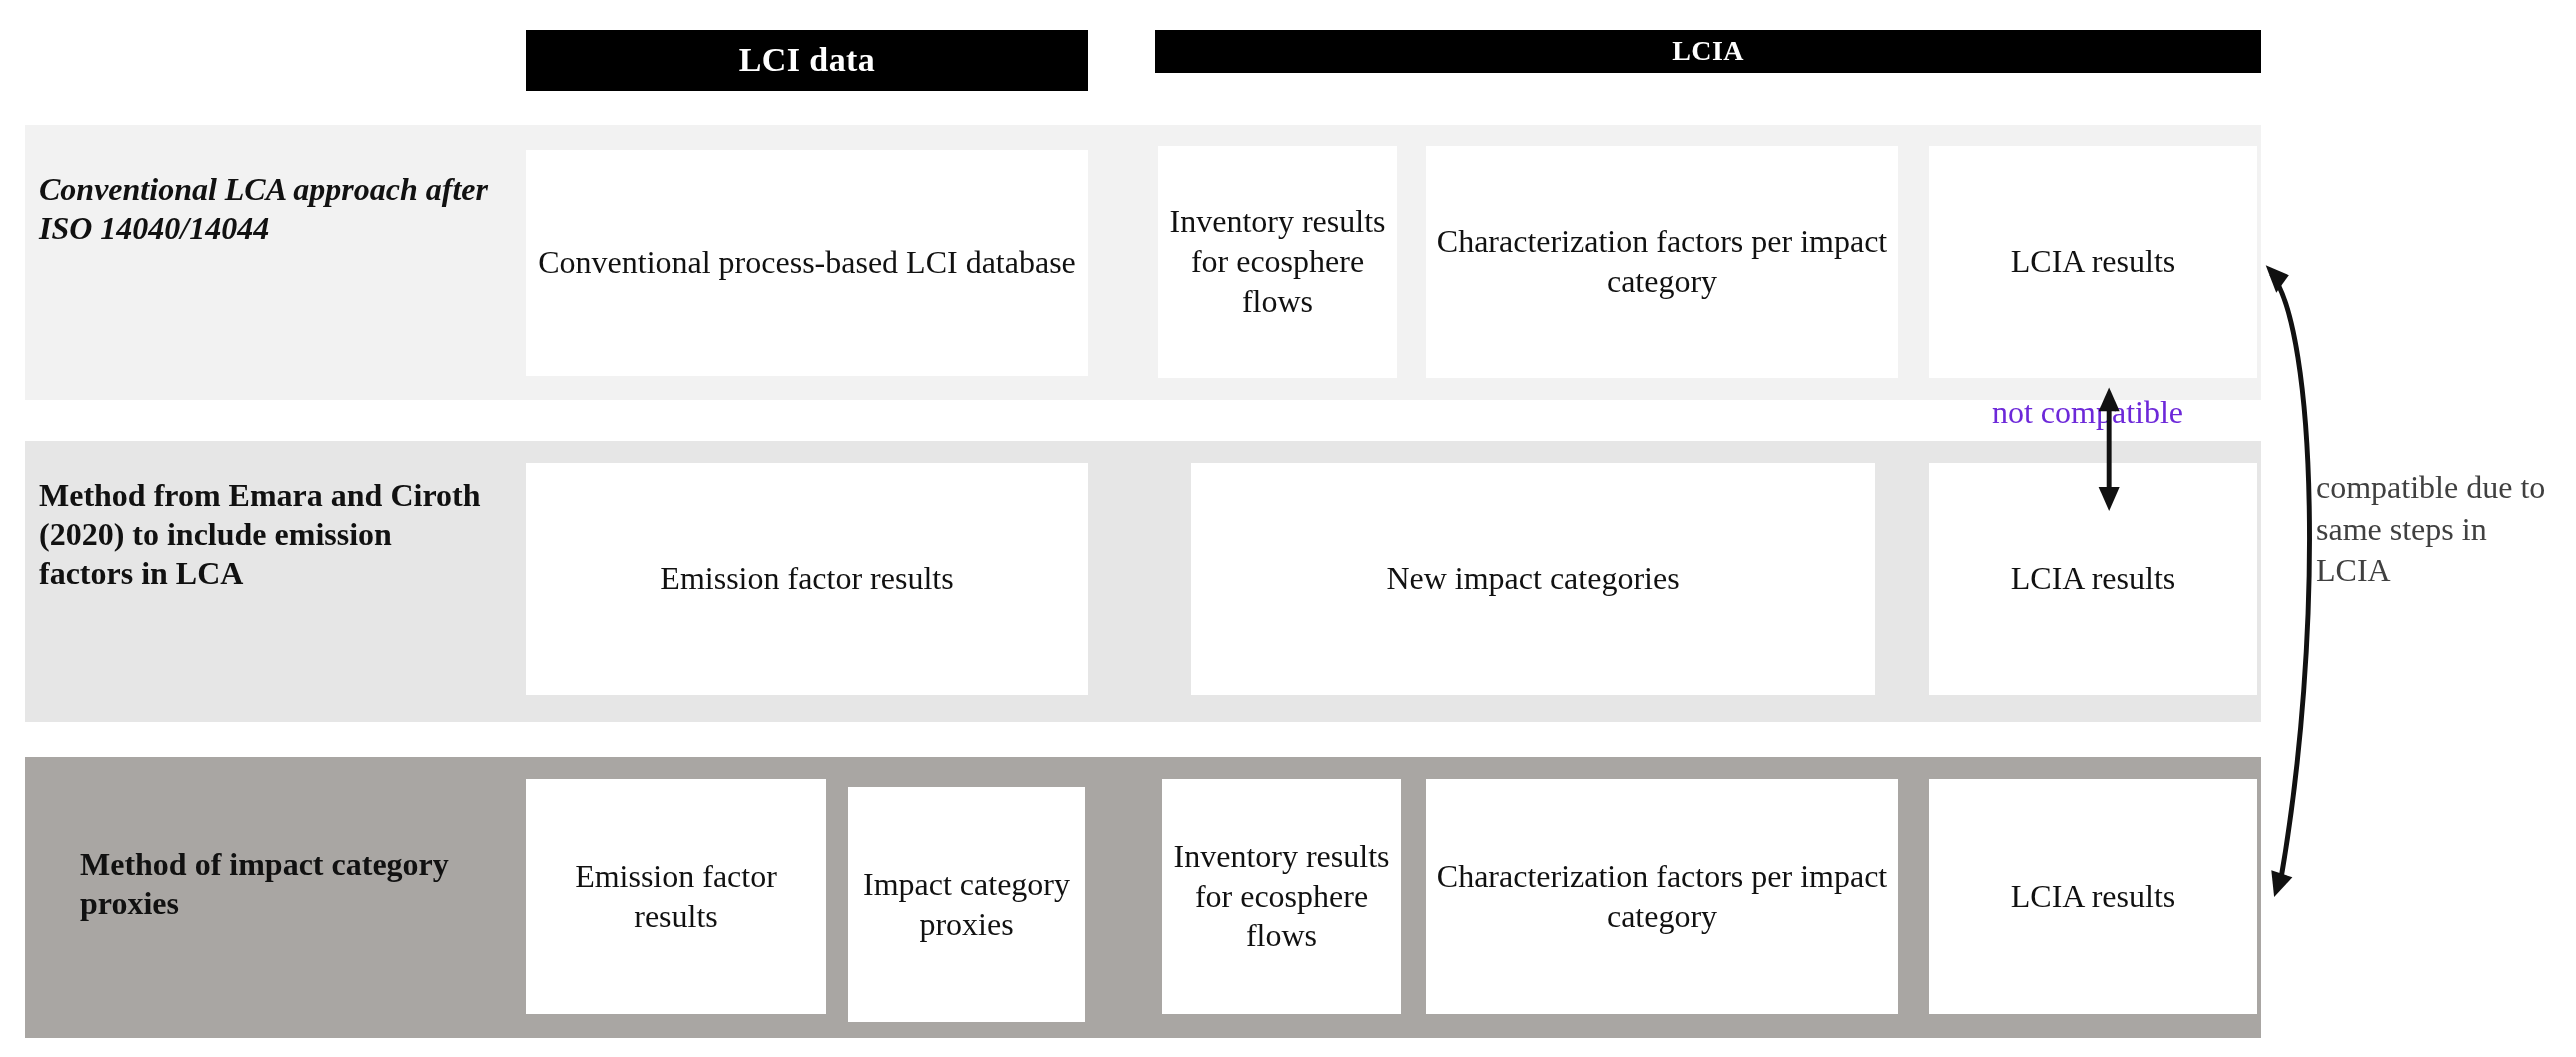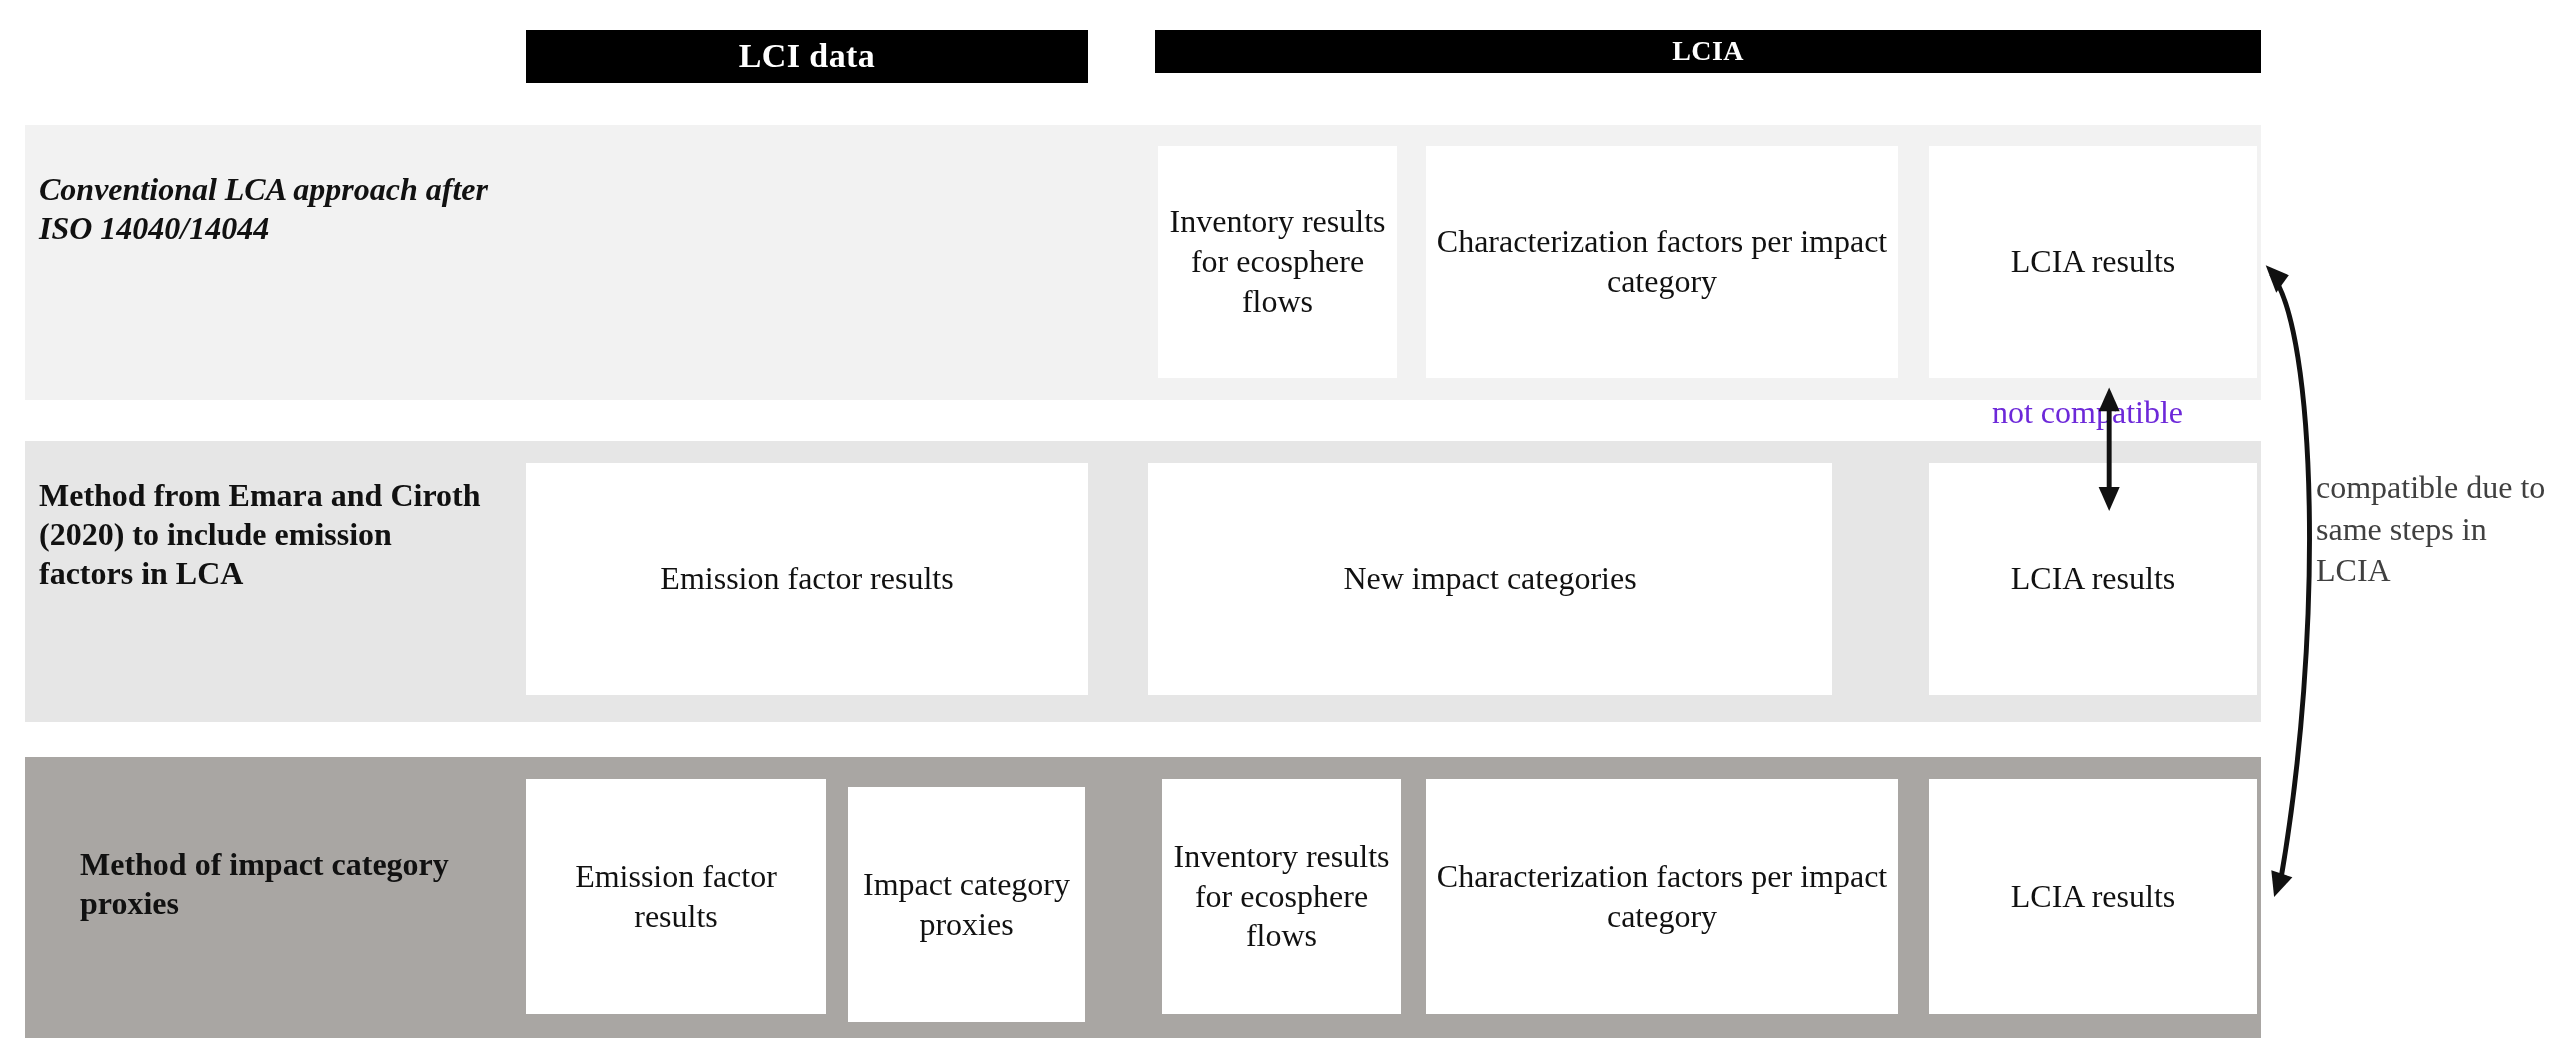--- a/index.html
+++ b/index.html
@@ -24,21 +24,21 @@
     font-weight: bold;
     display: flex;
     align-items: center;
     justify-content: center;
     letter-spacing: 0.4px;
   }
   #hdr-lci {
     left: 526px;
     top: 29.5px;
     width: 562px;
-    height: 53px;
+    height: 61px;
     font-size: 34px;
   }
   #hdr-lcia {
     left: 1155px;
     top: 29.5px;
     width: 1106px;
     height: 43px;
     font-size: 28px;
   }
 
@@ -94,21 +94,21 @@
   }
 
   
   #b1-lci      { left: 526px;  top: 150px; width: 562px;  height: 226px; }
   #b1-inv      { left: 1158px; top: 146px; width: 239px;  height: 232px; }
   #b1-char     { left: 1426px; top: 146px; width: 472px;  height: 232px; }
   #b1-res      { left: 1929px; top: 146px; width: 328px;  height: 232px; }
 
   
   #b2-ef       { left: 526px;  top: 463px; width: 562px;  height: 232px; }
-  #b2-new      { left: 1148px; top: 463px; width: 684px; height: 232px; }
+  #b2-new      { left: 1191px; top: 463px; width: 684px; height: 232px; }
   #b2-res      { left: 1929px; top: 463px; width: 328px;  height: 232px; }
 
   
   #b3-ef       { left: 526px;  top: 779px; width: 300px; height: 235px; }
   #b3-proxy    { left: 848px; top: 779px; width: 237px; height: 235px; margin-top: 8px; }
   #b3-inv      { left: 1162px; top: 779px; width: 239px; height: 235px; }
   #b3-char     { left: 1426px; top: 779px; width: 472px; height: 235px; }
   #b3-res      { left: 1929px; top: 779px; width: 328px; height: 235px; }
 
   
@@ -146,20 +146,21 @@
 
 <div id="page">
 
   <div class="hdr" id="hdr-lci">LCI data</div>
 
   <div class="hdr" id="hdr-lcia">LCIA</div>
 
   <div class="band" id="band-1" style="background: rgb(242, 242, 242);"></div>
   <div class="row-label" id="label-1">Conventional LCA approach after ISO 14040/14044</div>
 
+  <div class="box" id="b1-lci">Conventional process-based LCI database</div>
   <div class="box" id="b1-inv">Inventory results for ecosphere flows</div>
   <div class="box" id="b1-char">Characterization factors per impact category</div>
   <div class="box" id="b1-res">LCIA results</div>
 
   <div class="band" id="band-2" style="background: rgb(230, 230, 230);"></div>
   <div class="row-label" id="label-2">Method from Emara and Ciroth (2020) to include emission factors in LCA</div>
 
   <div class="box" id="b2-ef">Emission factor results</div>
   <div class="box" id="b2-new">New impact categories</div>
   <div class="box" id="b2-res">LCIA results</div>

